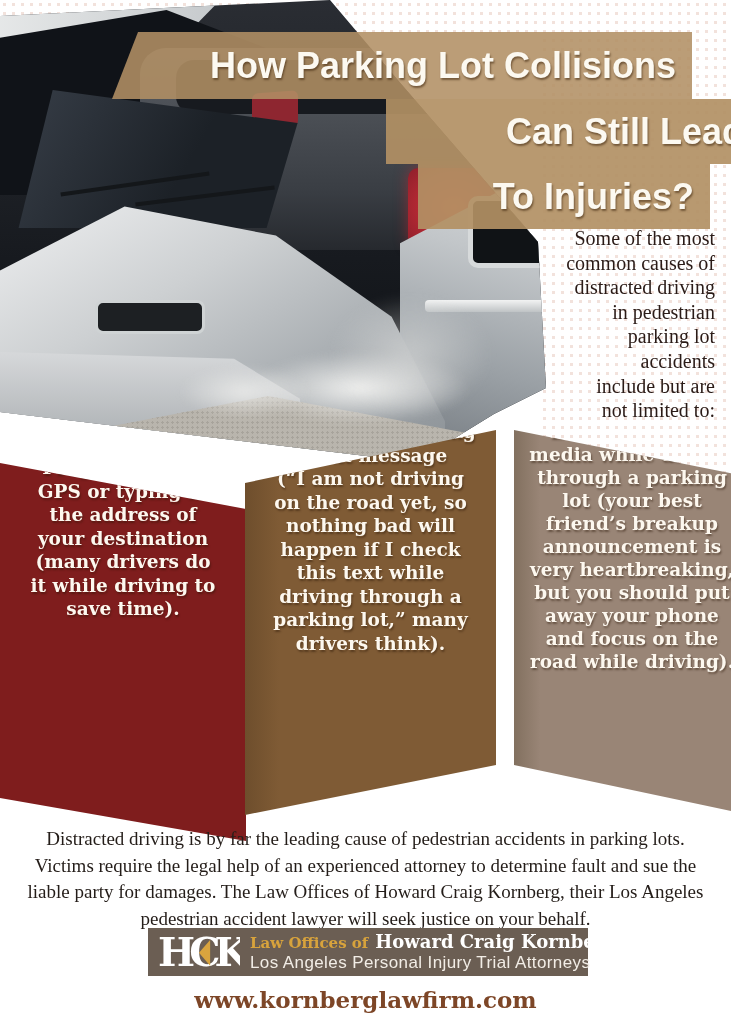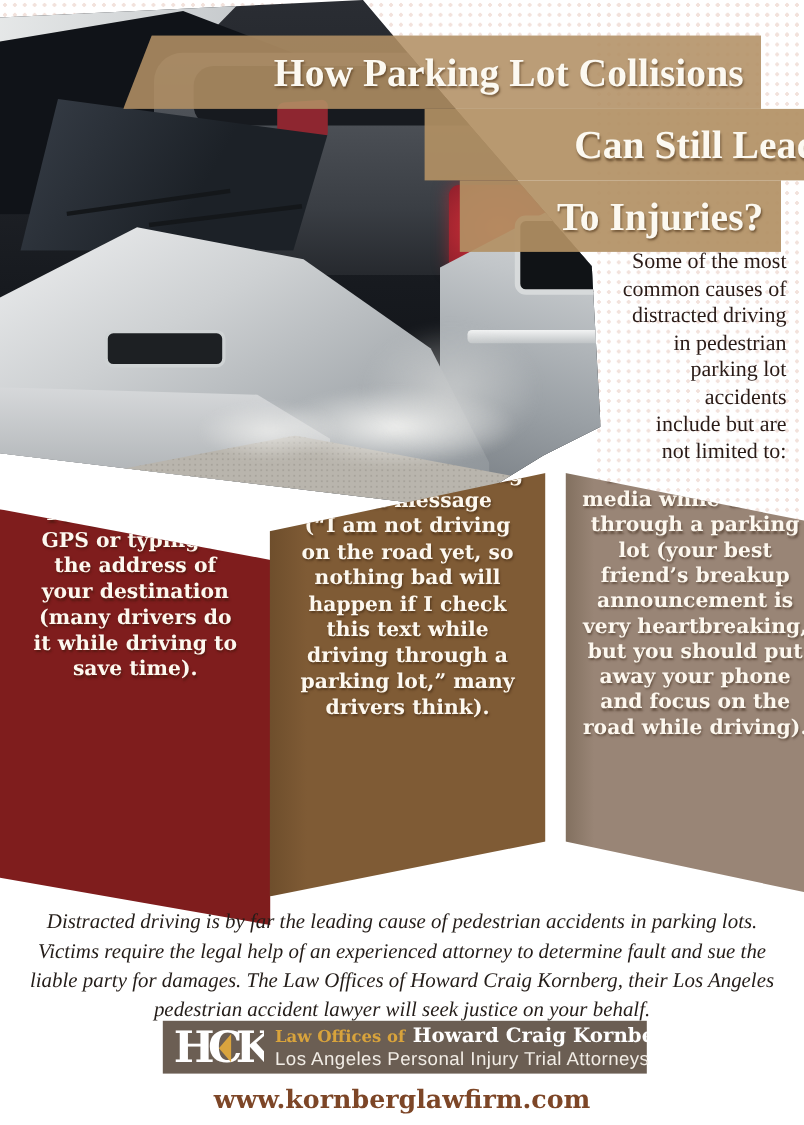--- a/index.html
+++ b/index.html
@@ -73,21 +73,21 @@
     background:radial-gradient(closest-side,rgba(240,240,238,.8),rgba(240,240,238,0)); filter:blur(4px); }
 
   
   .banner{ position:absolute; z-index:2; display:flex; align-items:center; justify-content:flex-end;
     background:rgba(178,144,100,.88); padding-right:16px; }
   .banner1{ left:112px; top:32px; width:580px; height:67px;
     clip-path:polygon(26px 0,100% 0,100% 100%,0 100%); }
   .banner2{ left:386px; top:99px; width:374px; height:65px; background:rgba(178,144,100,.92);padding-left:36px; }
   .banner3{ left:418px; top:164px; width:292px; height:65px; background:rgba(178,144,100,.92); }
   .title-line{
-    font-family:Liberation Serif, serif; font-weight:700; font-size:36px; color:#fcf9f1;
+    font-family:Liberation Sans, sans-serif; font-weight:700; font-size:36px; color:#fcf9f1;
     text-shadow:1px 2px 2px rgba(70,45,20,.6); white-space:nowrap;
   }
 
   
   .intro{
     position:absolute; right:16px; top:226px; width:210px; z-index:2;
     font-family:"Liberation Serif", serif; font-size:20px; line-height:24.6px;
     color:#2a1b17; text-align:right; white-space:pre-line;
   }
 
@@ -104,21 +104,21 @@
     clip-path:polygon(0 63px,100% 10px,100% 345px,0 395px); }
   .panel3{ left:514px; top:420px; width:236px; height:400px;
     background:linear-gradient(90deg,#82705f 0,#998576 26px);
     clip-path:polygon(0 10px,100% 57px,100% 395px,0 345px); }
   .panel3 .panel-text{ line-height:23px; }
 
   
   .conclusion{
     position:absolute; left:0; top:826px; width:731px; z-index:1;
     font-family:"Liberation Serif", serif; font-size:19px; line-height:26.5px;
-    color:#241d19; text-align:center; white-space:pre-line;font-style:italic;
+    color:#241d19; text-align:center; white-space:pre-line;
   }
 
   
   .logo-bar{
     position:absolute; left:148px; top:928px; width:440px; height:48px; z-index:1;
     background:#6b5e53; display:flex; align-items:center; gap:10px; padding:0 10px;
   }
   .emblem{ width:82px; height:42px; flex:0 0 auto; }
   .logo-text{ display:flex; flex-direction:column; justify-content:center; }
   .logo-line1{ display:flex; align-items:baseline; gap:7px; white-space:nowrap; }

